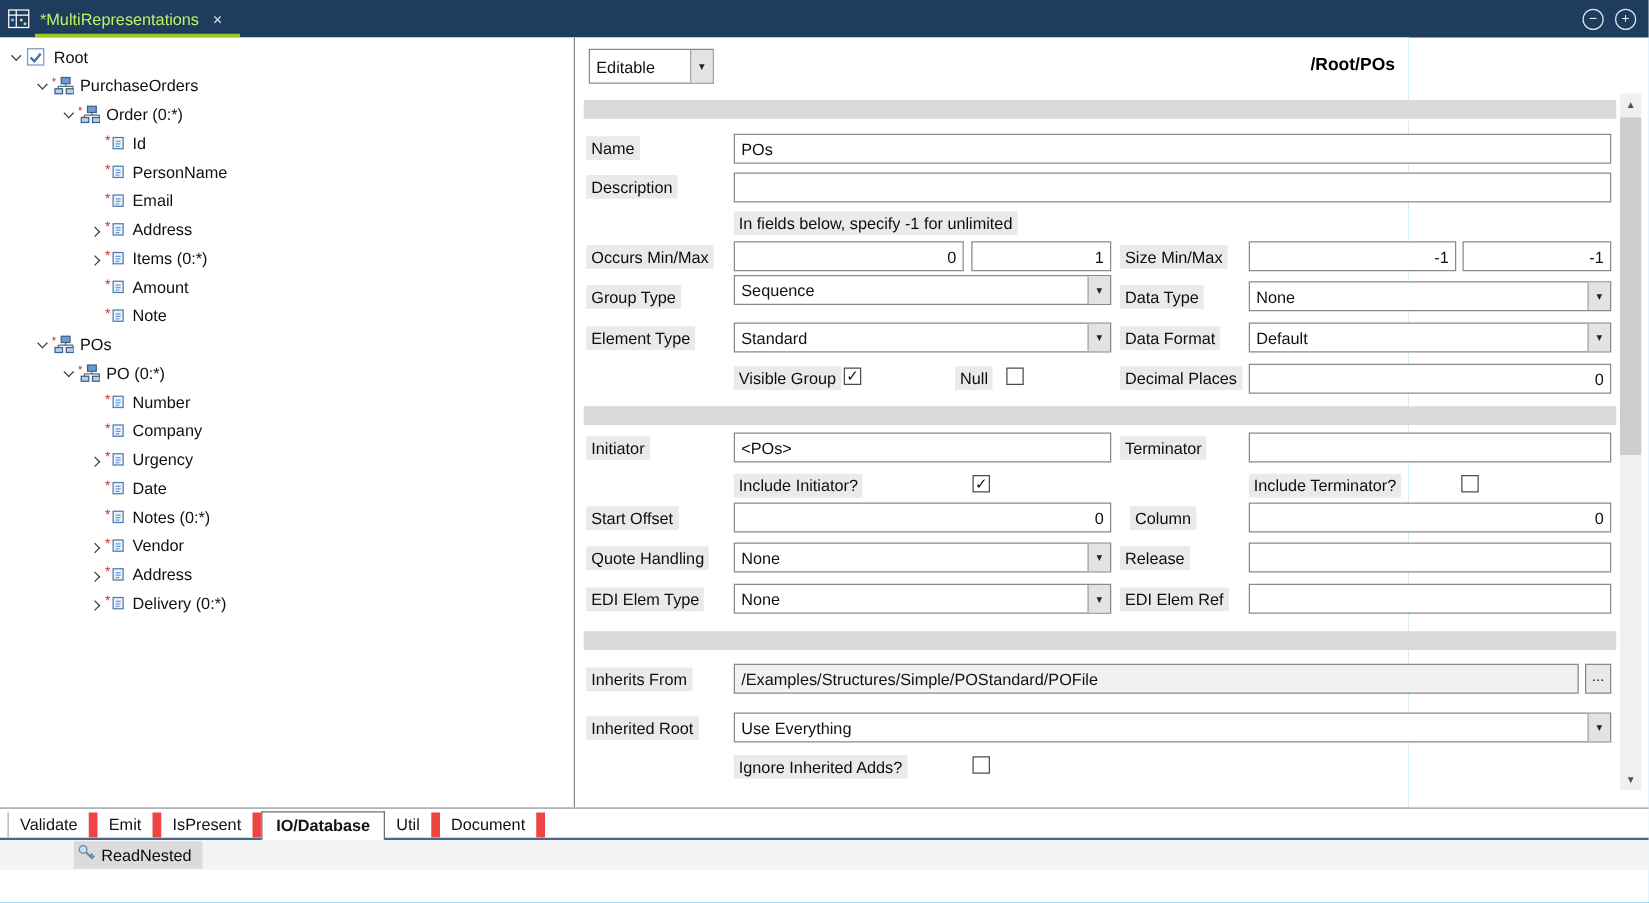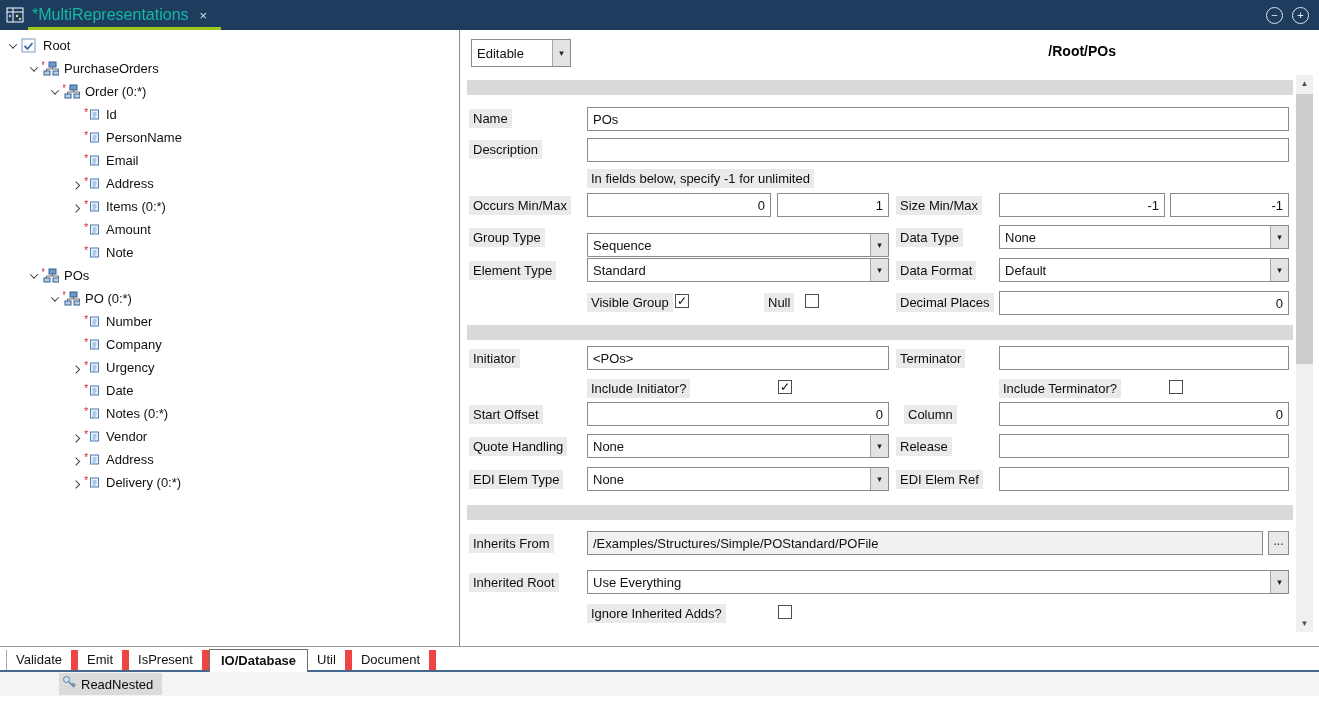--- a/index.html
+++ b/index.html
@@ -13,21 +13,21 @@
   .window { position:absolute; inset:0; background:#fff; }
 
   
   .titlebar {
     position:absolute; top:0; left:0; width:1319px; height:30px;
     background:var(--titlebar-bg, #1e3c5e);
     display:flex; align-items:center;
   }
   .app-icon { margin:0 3px 0 5px; display:flex; }
   .doc-tab { position:relative; height:100%; display:flex; align-items:center; padding:0 14px 0 4px; }
-  .doc-title { color:#14b8a6; font-size:16px; white-space:nowrap; }
+  .doc-title { color:#bef264; font-size:13px; white-space:nowrap; }
   .doc-close { color:#d9e0e8; margin-left:11px; font-size:13px; }
   .tab-underline { position:absolute; left:0; right:0; bottom:0; height:3px; background:var(--accent-green, #9ec71c); }
   .tb-buttons { margin-left:auto; display:flex; gap:9px; margin-right:10px; }
   .circle-btn {
     width:17px; height:17px; border:1px solid #dde5ee; border-radius:50%;
     color:#eef2f7; font-size:11px; line-height:15px; text-align:center;
   }
 
   
   .main { position:absolute; top:30px; left:0; width:1127px; height:616px; display:flex; background:#0ea5e9;justify-content:flex-end; }
@@ -404,21 +404,21 @@
       <span class="flabel" style="left:127px;top:139px">In fields below, specify -1 for unlimited</span>
 
       <span class="flabel" style="left:9px;top:166px">Occurs Min/Max</span>
       <input class="ti num" style="left: 127px; top: 163px; width: 184px;" value="0">
       <input class="ti num" style="left: 317px; top: 163px; width: 112px;" value="1">
       <span class="flabel" style="left:436px;top:166px">Size Min/Max</span>
       <input class="ti num" style="left: 539px; top: 163px; width: 166px;" value="-1">
       <input class="ti num" style="left: 710px; top: 163px; width: 119px;" value="-1">
 
       <span class="flabel" style="left:9px;top:198px">Group Type</span>
-      <div class="dd" style="left:127px;top:203px;width:302px">
+      <div class="dd" style="left:127px;top:190px;width:302px">
         <span class="dd-text">Sequence</span>
         <span class="dd-btn"></span>
       </div>
       <span class="flabel" style="left:436px;top:198px">Data Type</span>
       <div class="dd" style="left:539px;top:195px;width:290px">
         <span class="dd-text">None</span>
         <span class="dd-btn"></span>
       </div>
 
       <span class="flabel" style="left:9px;top:231px">Element Type</span>

